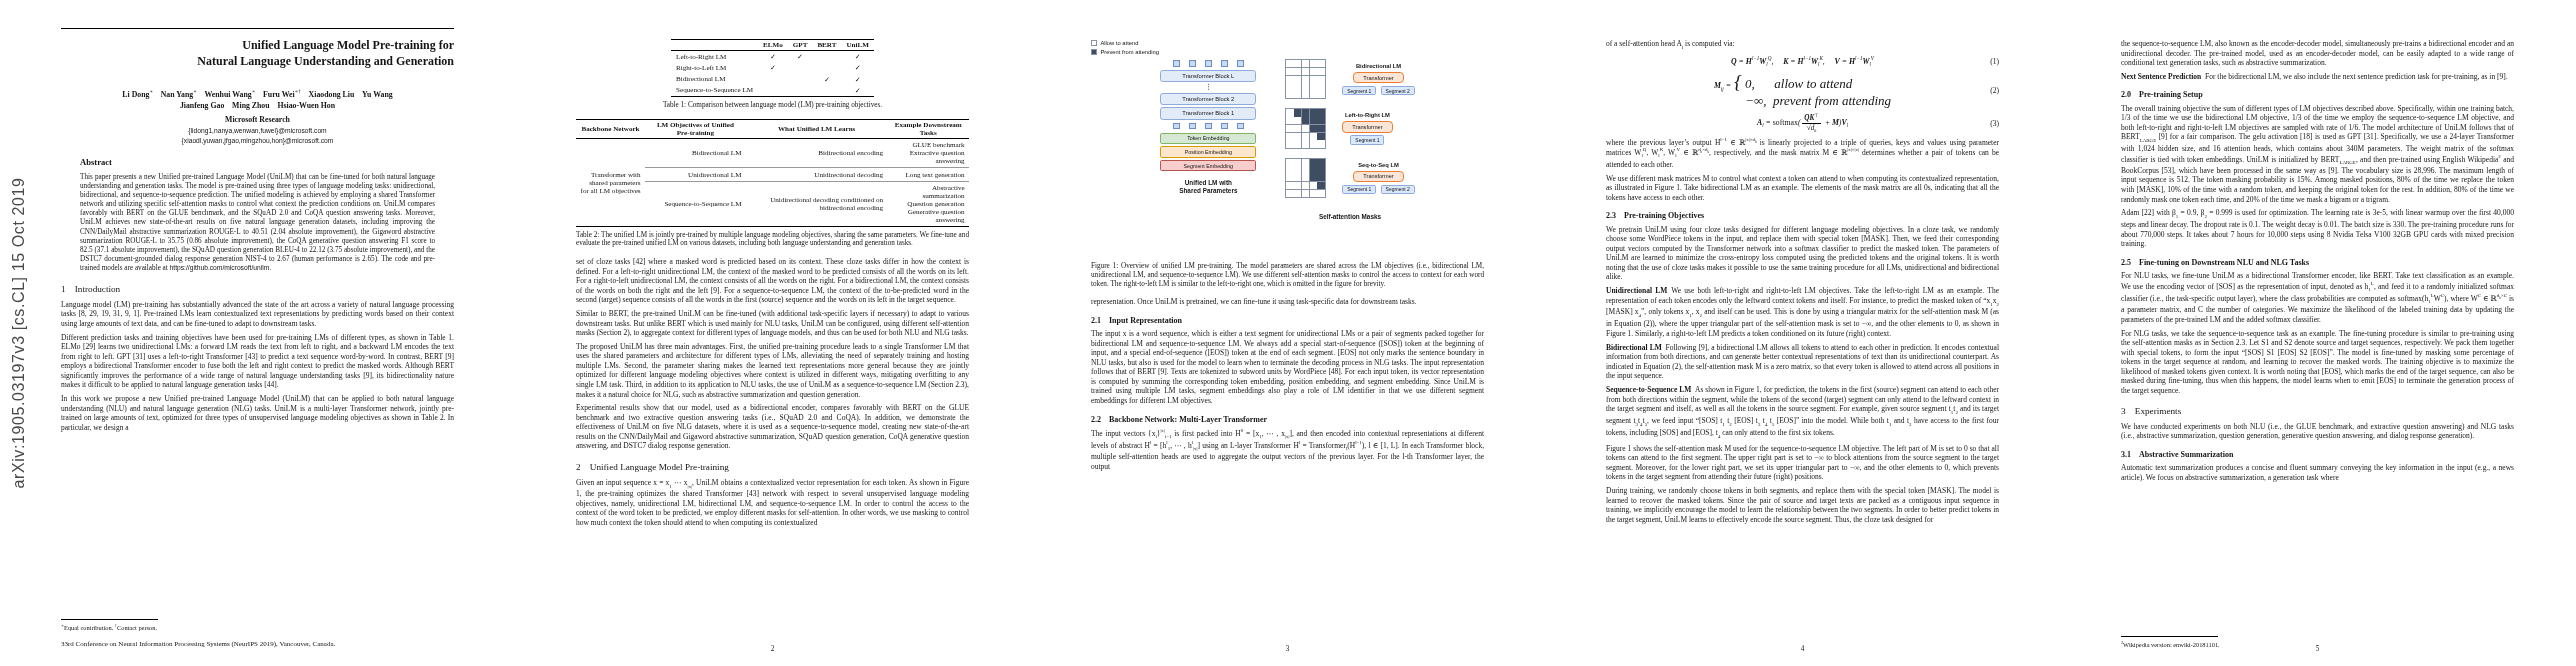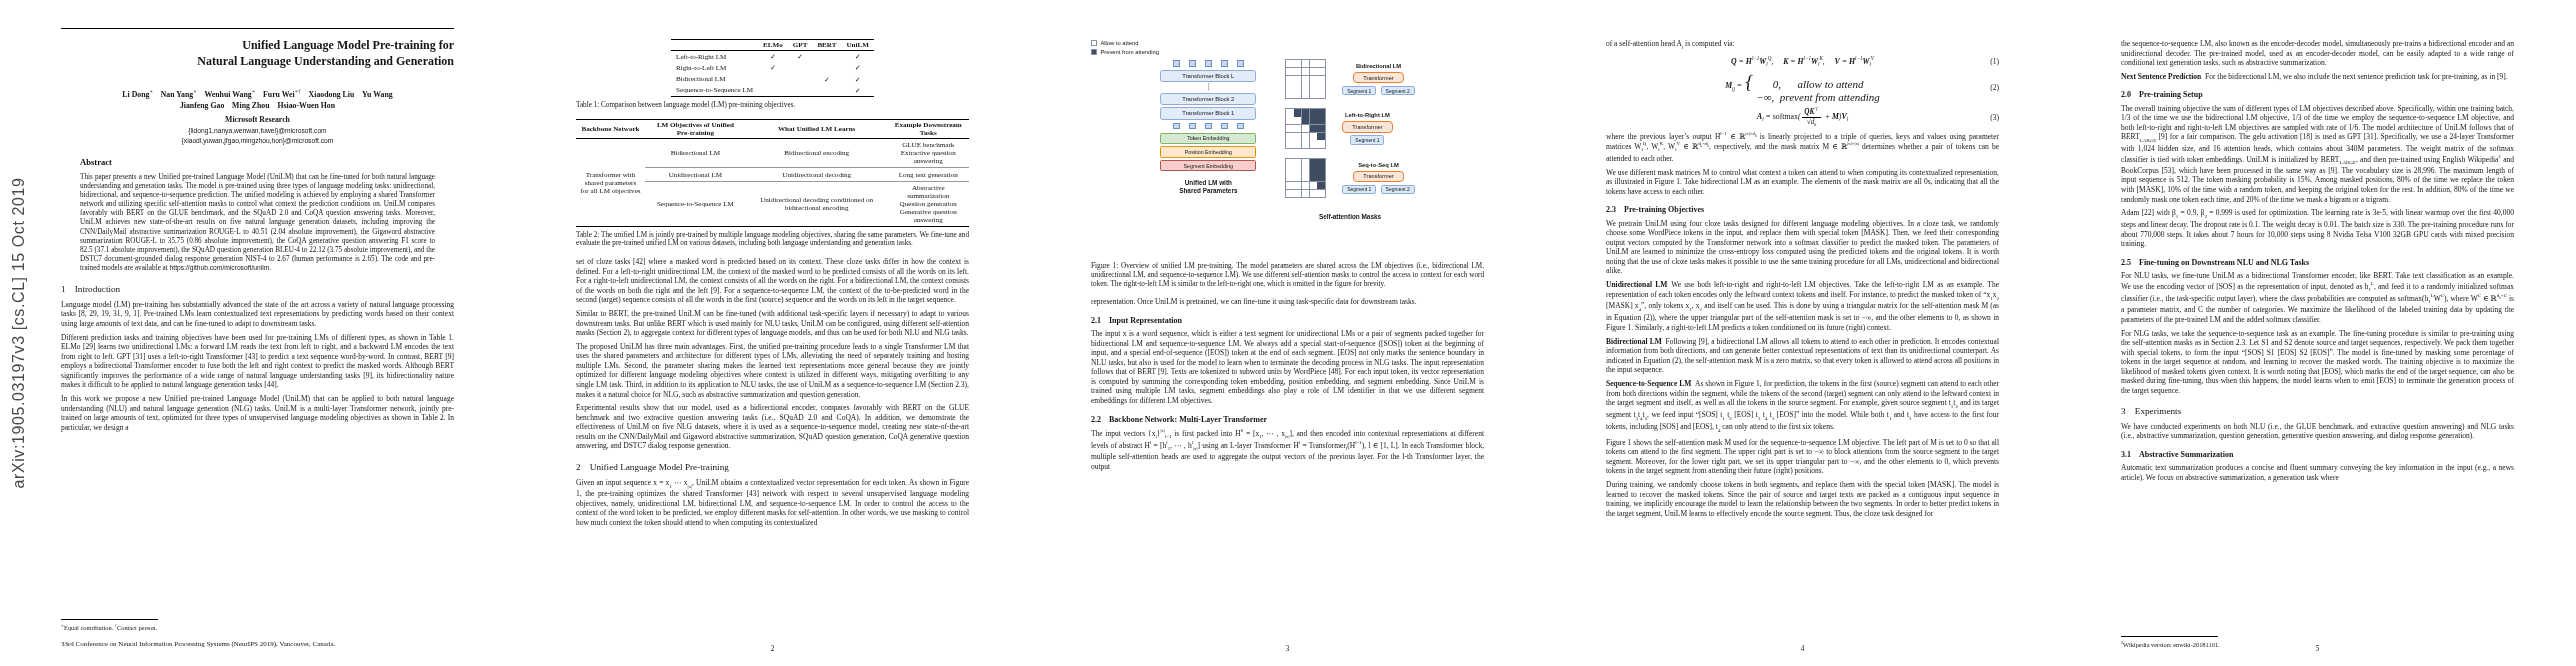--- a/index.html
+++ b/index.html
@@ -29,24 +29,24 @@
   .conf-footer { font-size:7px; margin-top:9px; }
   .page-num { position:absolute; bottom:14.5px; left:0; right:0; text-align:center; font-size:7.2px; }
 
   
   .tbl { border-collapse:collapse; margin:0 auto; font-size:7.1px; }
   .tbl th, .tbl td { padding:1.1px 5px; text-align:center; vertical-align:middle; }
   .tbl thead th { border-top:0.8px solid #000; border-bottom:0.5px solid #000; font-weight:bold; }
   .tbl tbody tr:last-child td { border-bottom:0.8px solid #000; }
   .t1 td.rowlab { text-align:left; }
   .t2 { width:100%; }
-  .t2 td { padding:2.2px 4.4px; }
+  .t2 td { padding:2.2px 4.4px;text-align:right; }
   .t2 .mid td { border-bottom:0.4px solid #999; }
   .t2 .backbone { width:69px; border-bottom:0.8px solid #000 !important; }
-  .tbl-caption { font-size:7.2px; margin:3.9px auto 10px; }
+  .tbl-caption { font-size:7.2px; text-align:center; margin:3.9px auto 10px; }
   .tbl-caption.just { text-align:justify; }
 
   
   .figure { position:relative; display:flex; justify-content:center; gap:29px; padding:20px 0 2.2px; min-height:217px; }
   .legend { position:absolute; left:0; top:0; font-family:"Liberation Sans",sans-serif; font-size:5.8px; line-height:1.6; }
   .lg-sq { width:6.1px; height:6.1px; border:0.6px solid #8a93a5; display:inline-block; margin-right:3.3px; vertical-align:-1.1px; background:#fff; }
   .lg-sq.prevent { background:#3f4d63; }
   .stack { display:flex; flex-direction:column; align-items:center; gap:2.2px; }
   .sq-row { display:flex; gap:9.4px; margin:1.1px 0; }
   .sq { width:6.7px; height:6.7px; background:#c9daf8; border:0.6px solid #6c8ebf; }
@@ -70,21 +70,21 @@
   .seg { background:#dae8fc; border:0.6px solid #8faadc; border-radius:1.7px; font-family:"Liberation Sans",sans-serif; font-size:5px; padding:0.6px 3.9px; }
   .seg:empty { display:none; }
   .fig-caption { font-size:7.2px; text-align:justify; margin:5.6px 0 7.8px; line-height:1.3; }
 
   
   .eq-row { position:relative; display:flex; align-items:center; justify-content:center; margin:4.4px 0; font-size:7.8px; }
   .eq-body { font-style:italic; }
   .eq-body .rm { font-style:normal; }
   .eq-num { position:absolute; right:0; font-style:normal; font-size:7.5px; }
   .brace { font-size:19px; font-weight:300; margin:0 3.3px; line-height:1; }
-  .cases { display:inline-flex; flex-direction:column; gap:1.1px; font-size:11px;text-align:center; }
+  .cases { display:inline-flex; flex-direction:column; gap:1.1px; font-size:13px; }
   .frac { display:inline-block; vertical-align:middle; text-align:center; margin:0 1.7px; font-size:7.2px; }
   .frac .num { display:block; border-bottom:0.6px solid #000; padding:0 2.2px; }
   .frac .den { display:block; padding:0 2.2px; }
 
   .lead { font-weight:bold; }
   sup, sub { font-size:0.66em; }
 </style>
 </head>
 <body>
 

